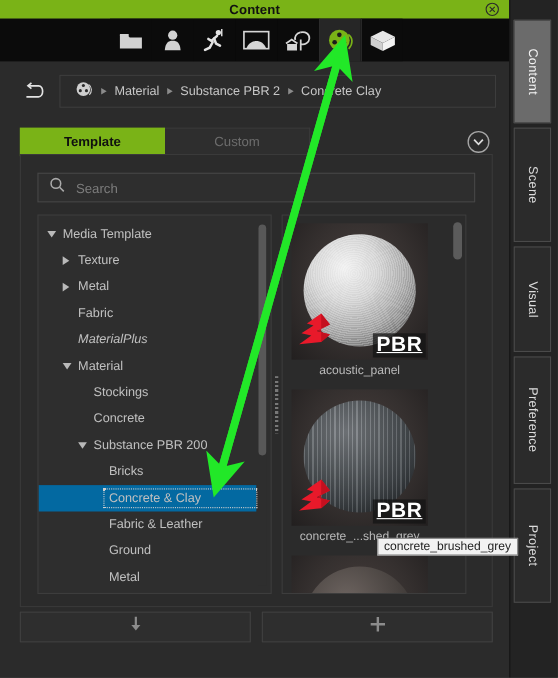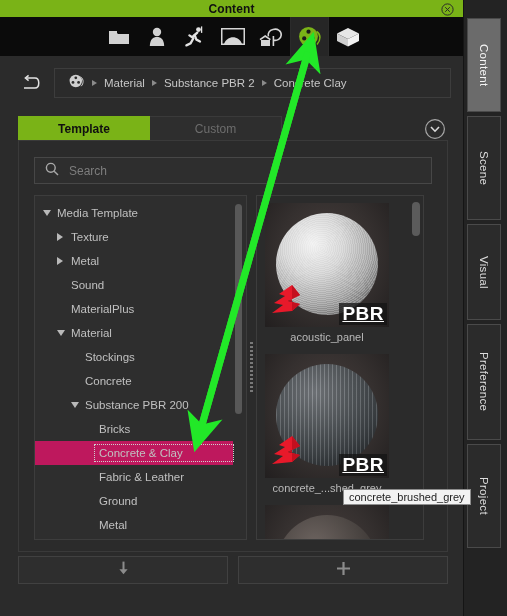--- a/index.html
+++ b/index.html
@@ -152,21 +152,21 @@
     border-right: 4.5px solid transparent;
     border-top: 6px solid #b9b9b9;
   }
   .node .arrow-r {
     position: absolute; width: 0; height: 0;
     border-top: 4.5px solid transparent;
     border-bottom: 4.5px solid transparent;
     border-left: 6px solid #b9b9b9;
   }
   .node.selected {
-    background: #be185d;
+    background: #0369a1;
   }
   .node.selected .lbl {
     outline: 1px dotted #cfcfcf;
     padding: 2px 4px;
     margin-left: -4px;
     width: 150px;
   }
 
   .tree-scroll {
     position: absolute; right: 4px; top: 8px;
@@ -472,24 +472,24 @@
             </div>
             <div class="node">
               <span class="arrow-r" style="left: 22px;"></span>
               <span class="lbl" style="margin-left: 36px;">Texture</span>
             </div>
             <div class="node">
               <span class="arrow-r" style="left: 22px;"></span>
               <span class="lbl" style="margin-left: 36px;">Metal</span>
             </div>
             <div class="node">
-              <span class="lbl" style="margin-left: 36px;">Sound</span>
-            </div>
-            <div class="node">
-              <span class="lbl" style="margin-left: 36px;">MaterialPlus</span>
+              <span class="lbl" style="margin-left: 36px;">Fabric</span>
+            </div>
+            <div class="node">
+              <span class="lbl" style="margin-left: 36px; font-style: italic;">MaterialPlus</span>
             </div>
             <div class="node">
               <span class="arrow-d" style="left: 22px;"></span>
               <span class="lbl" style="margin-left: 36px;">Material</span>
             </div>
             <div class="node">
               <span class="lbl" style="margin-left: 50px;">Stockings</span>
             </div>
             <div class="node">
               <span class="lbl" style="margin-left: 50px;">Concrete</span>

